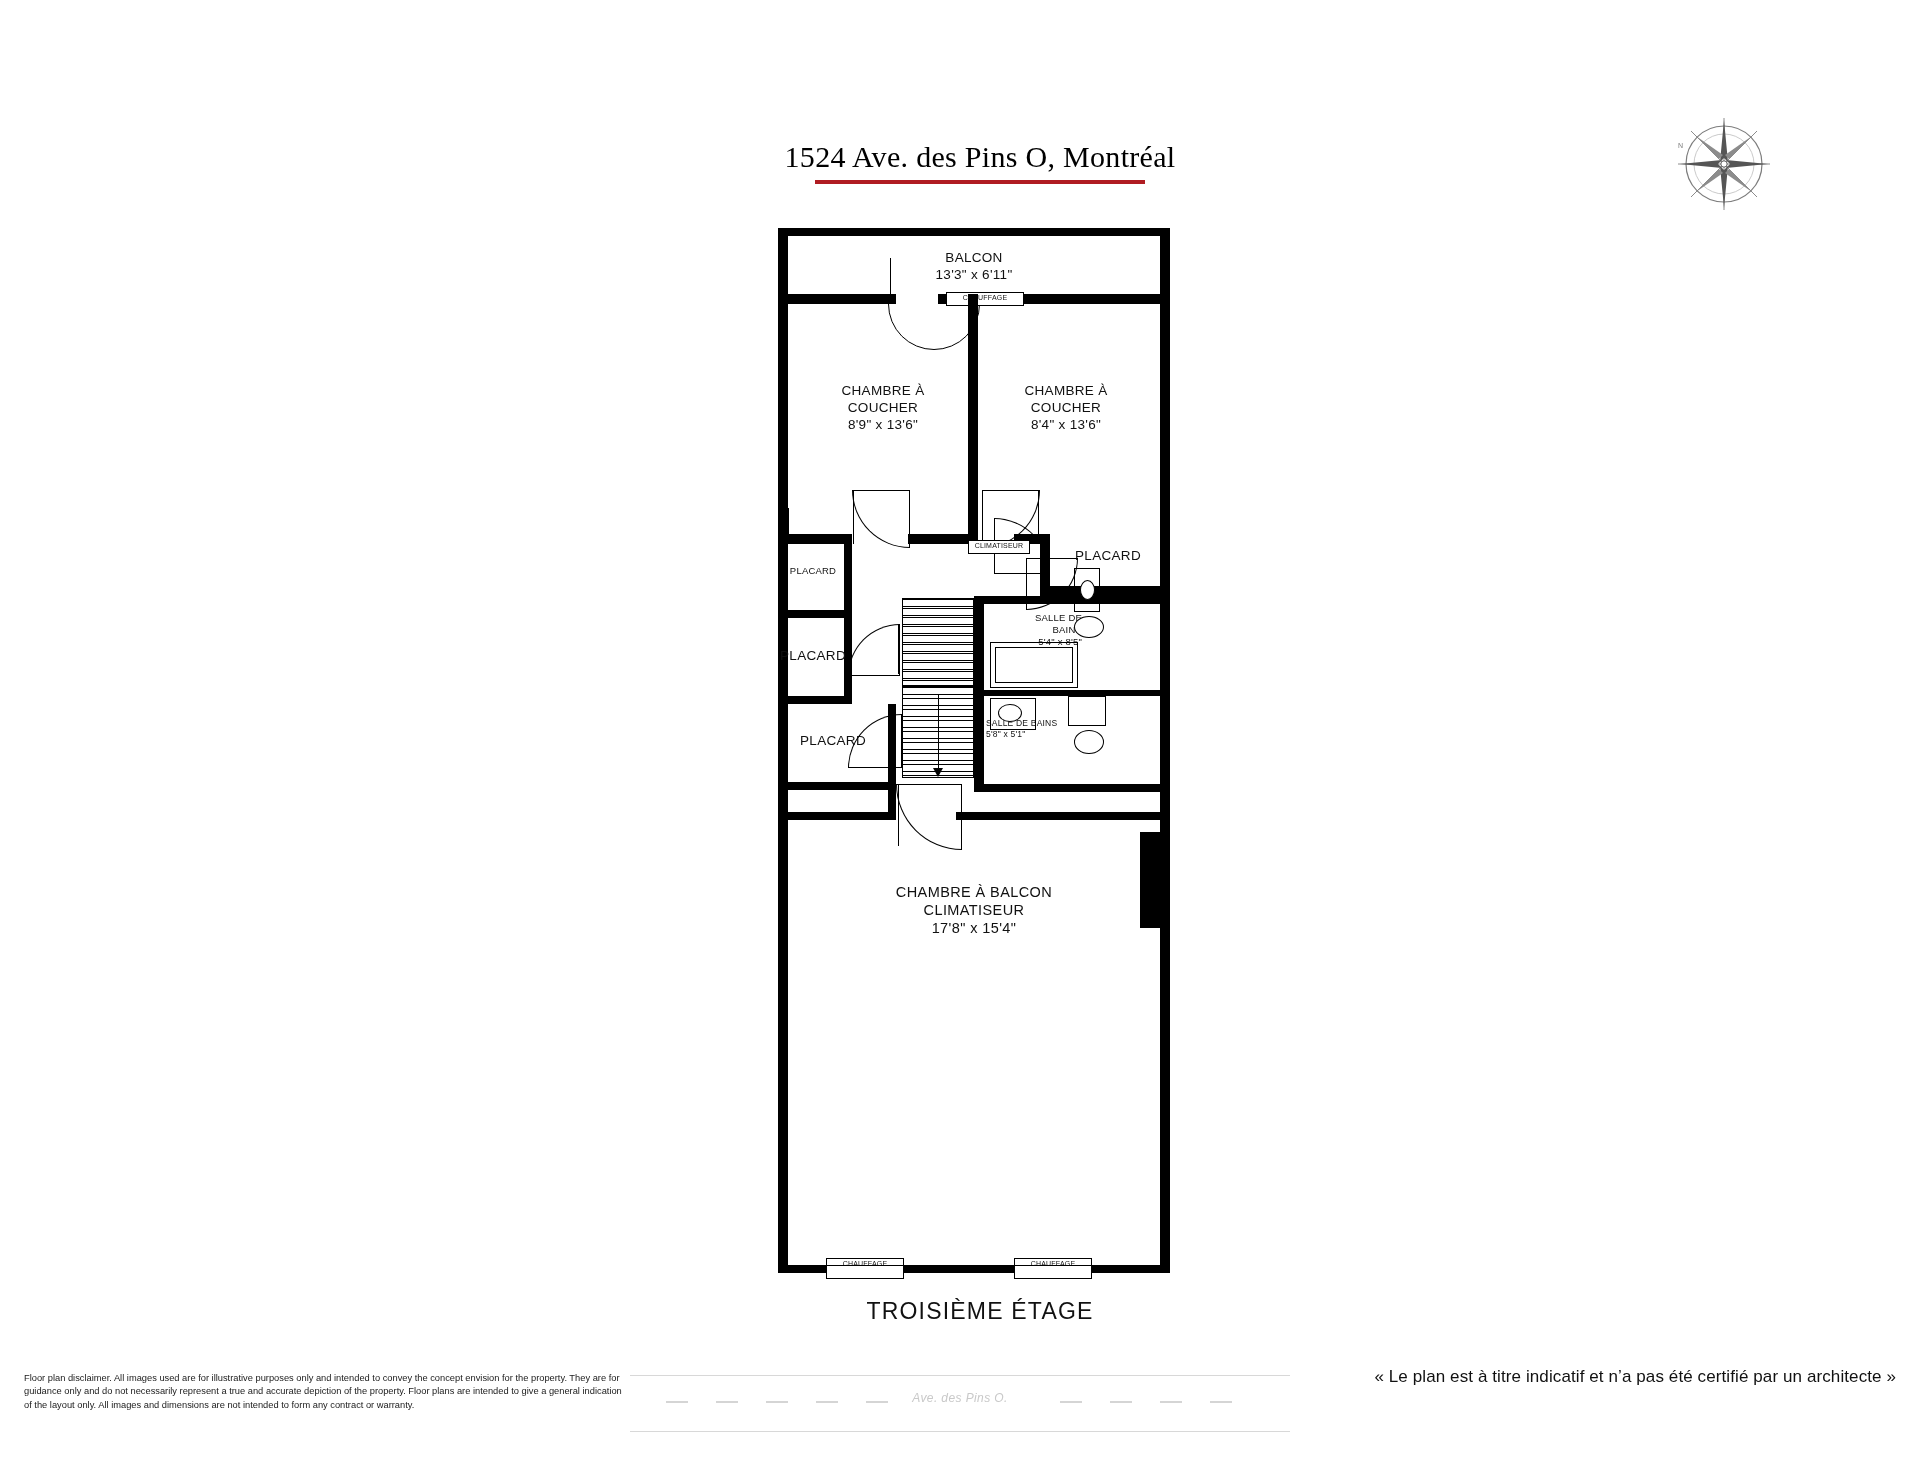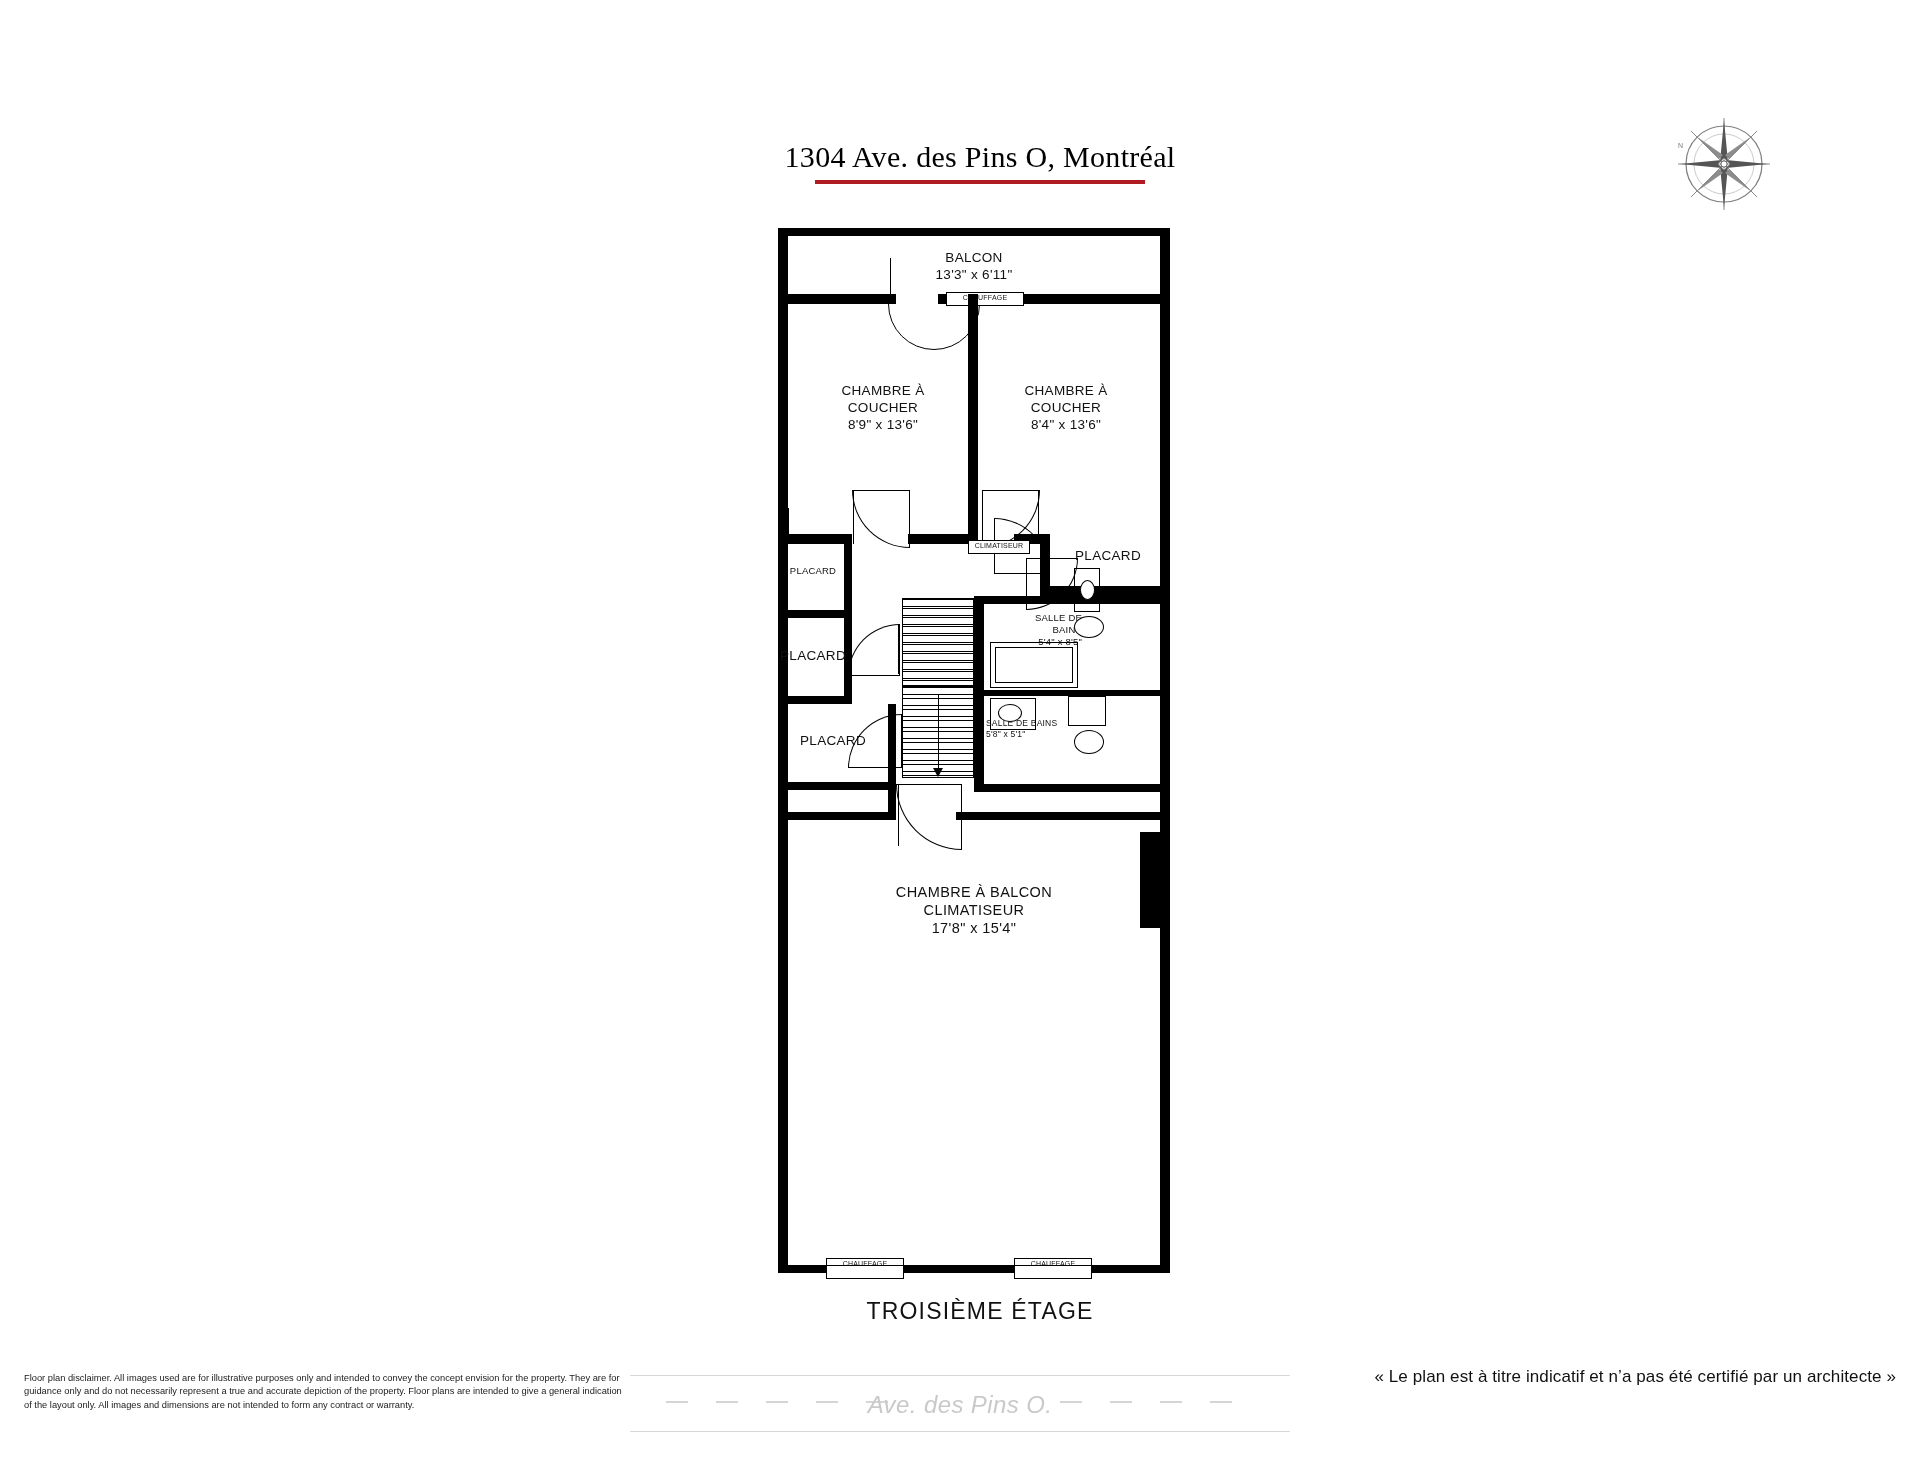--- a/index.html
+++ b/index.html
@@ -161,37 +161,37 @@
     border-top: 1px solid #d8d8d8;
   }
   #street-name {
     position: absolute;
     left: 0;
     top: 16px;
     width: 100%;
     text-align: center;
     font-family: "Liberation Sans", sans-serif;
     font-style: italic;
-    font-size: 24px;
+    font-size: 12px;
     color: #c9c9c9;
     letter-spacing: .4px;
   }
   .dash {
     position: absolute;
     top: 26px;
     height: 2px;
     background: #d5d5d5;
     width: 22px;
   }
 </style>
 </head>
 <body>
 
 <div id="title-block">
-  <div id="title-text">1304 Ave. des Pins O, Montréal</div>
+  <div id="title-text">1524 Ave. des Pins O, Montréal</div>
   <div id="title-rule"></div>
 </div>
 
 <div id="compass">
   <svg width="104" height="104" viewBox="0 0 104 104">
     <circle cx="52" cy="52" r="38" fill="none" stroke="#7d7d7d" stroke-width="1.2"></circle>
     <circle cx="52" cy="52" r="30" fill="none" stroke="#bdbdbd" stroke-width="0.8"></circle>
     <g stroke="#6e6e6e" stroke-width="0.8" fill="none">
       <line x1="52" y1="6" x2="52" y2="98"></line>
       <line x1="6" y1="52" x2="98" y2="52"></line>

